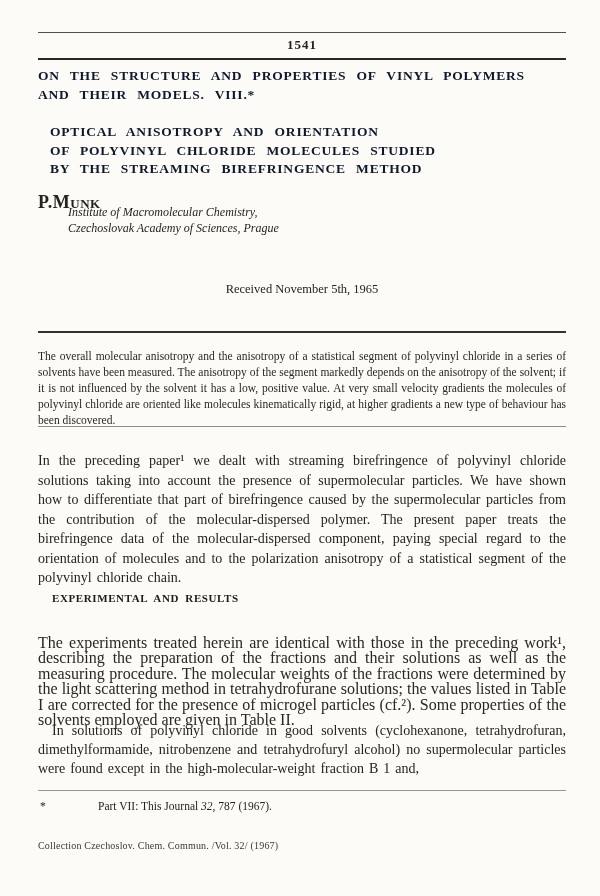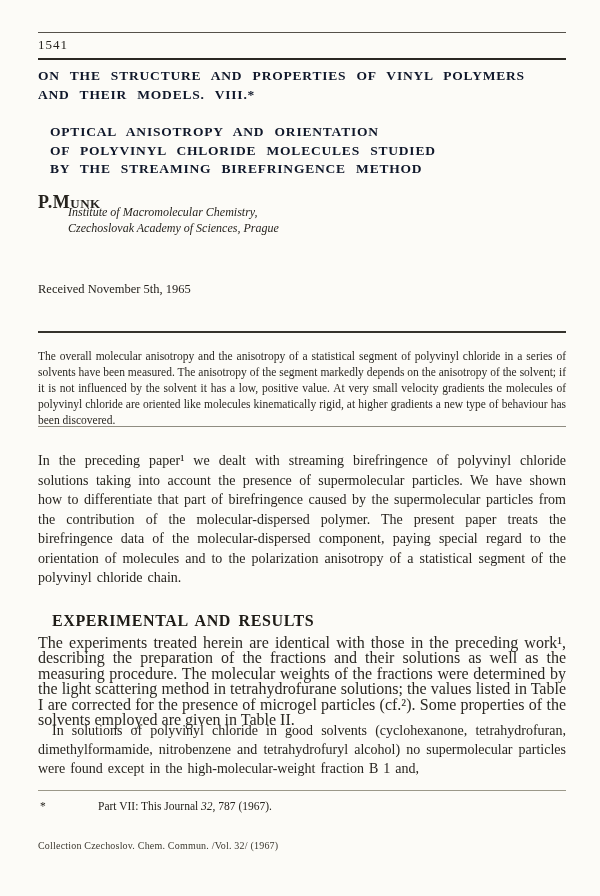--- a/index.html
+++ b/index.html
@@ -17,22 +17,22 @@
 
   .rule { height: 0; }
   .rule-top-upper { top: 32px; border-top: 1px solid #55514a; }
   .rule-top-lower { top: 58px; border-top: 2px solid #2b2823; }
   .rule-abstract-top { top: 331px; border-top: 2px solid #35322c; }
   .rule-abstract-bottom { top: 426px; border-top: 1px solid #8f8c81; }
   .rule-footnote { top: 790px; border-top: 1px solid #9b9889; }
 
   .page-number {
     top: 37px;
-    text-align: left;
-    font-weight: normal;
+    text-align: center;
+    font-weight: bold;
     font-size: 13px;
     letter-spacing: 1px;
   }
   .title, .subtitle {
     font-weight: bold;
     font-size: 13.5px;
     line-height: 18.5px;
     letter-spacing: 0.8px;
     word-spacing: 6px;
     color: #0f172a;
@@ -51,42 +51,42 @@
   .affiliation {
     top: 205px;
     left: 68px;
     width: 420px;
     font-style: italic;
     font-size: 12px;
     line-height: 15.5px;
   }
   .received {
     top: 282px;
-    text-align: left;
+    text-align: center;
     font-size: 12.5px;
   }
   .abstract {
     top: 348px;
     font-size: 11.5px;
     line-height: 16px;
     text-align: justify;
     color: #2a2722;
   }
   .body-para {
     font-size: 14px;
     line-height: 19.5px;
     text-align: justify;
     word-spacing: 1.5px;
   }
   .para-1 { top: 451px; }
   .section-heading {
-    top: 612px;
+    top: 592px;
     padding-left: 14px;
     font-weight: bold;
-    font-size: 16px;
+    font-size: 11px;
     letter-spacing: 0.6px;
     word-spacing: 3px;
     color: #1e1b16;
   }
   .para-2 {
     top: 635px;
     font-size: 16px;
     line-height: 15.4px;
     text-align: justify;
     color: #2a2722;

